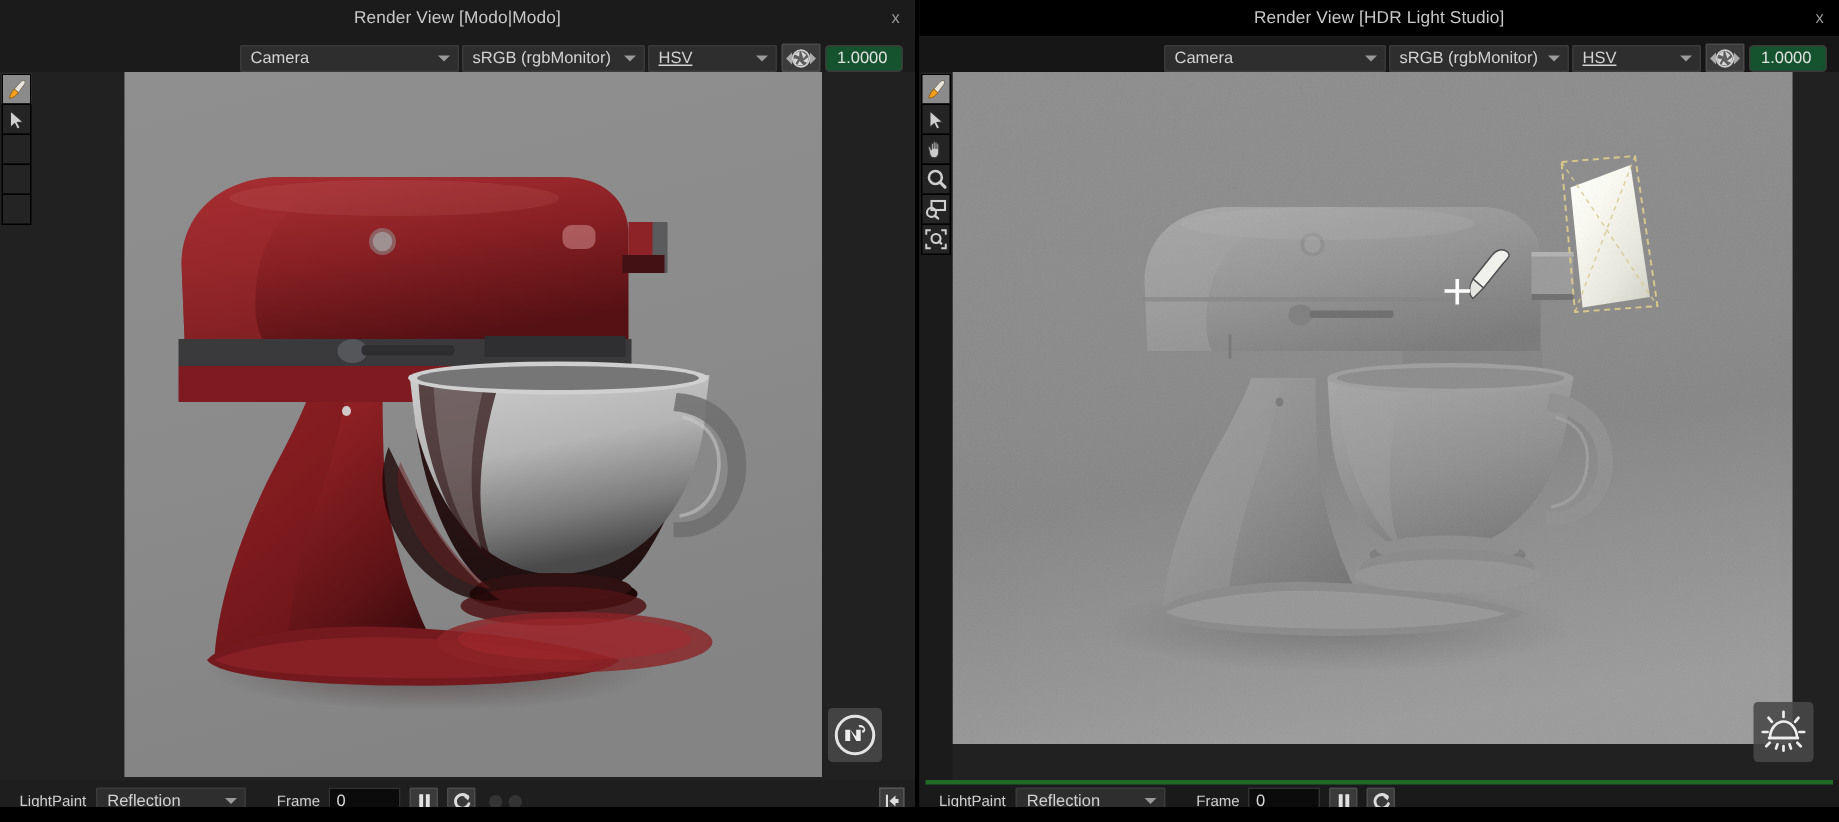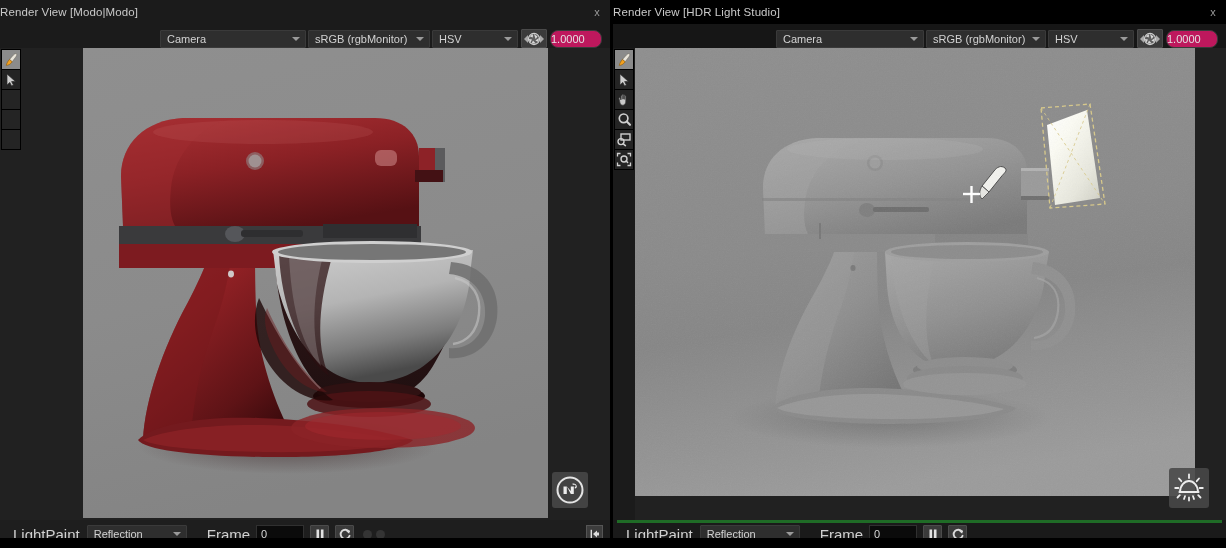--- a/index.html
+++ b/index.html
@@ -14,21 +14,21 @@
   
   .panel{position:relative;height:548px;background:#212121;display:flex;flex-direction:column;}
   .panel-left{width:610px;}
   .panel-gap{width:3px;height:548px;background:#000;}
   .panel-right{width:613px;}
 
   
   .titlebar{
     position:relative;height:24px;flex:0 0 24px;
     background:#1b1b1b;
-    display:flex;align-items:center;justify-content:flex-start;
+    display:flex;align-items:center;justify-content:center;
   }
   .titlebar .title{
     font-size:11.5px;color:#c9c9c9;letter-spacing:.1px;
     white-space:nowrap;pointer-events:none;
   }
   .titlebar .close{
     position:absolute;right:7px;top:50%;transform:translateY(-50%);
     width:12px;height:12px;line-height:12px;text-align:center;
     font-size:11px;color:#999;cursor:pointer;
   }
@@ -49,35 +49,35 @@
     padding:0 16px 0 6px;color:#d2d2d2;font-size:11px;
     cursor:pointer;box-sizing:border-box;white-space:nowrap;
   }
   .combo .caret{
     position:absolute;right:5px;top:50%;margin-top:-2px;
     width:0;height:0;border-left:4px solid transparent;
     border-right:4px solid transparent;border-top:4px solid #9a9a9a;
   }
   .combo-camera{width:146px;}
   .combo-cs{width:122px;margin-top:34px;}
-  .combo-hsv{width:86px;}
+  .combo-hsv{width:86px;text-decoration:underline;}
   .panel-right .combo-camera{width:148px;}
   .panel-right .combo-cs{width:120px;}
   .panel-right .combo-hsv{width:86px;}
 
   .aperture-btn{
     width:26px;height:19px;margin-left:3px;background:#3b3b3b;
     border:1px solid #4a4a4a;border-radius:1px;
     display:flex;align-items:center;justify-content:center;cursor:pointer;
     box-sizing:border-box;
   }
   .numfield{
-    height:18px;width:52px;margin-left:3px;background:#be185d;
-    border:1px solid #3a3a3a;border-radius:8px;
-    display:flex;align-items:center;padding-left:0;
+    height:18px;width:52px;margin-left:3px;background:#14532d;
+    border:1px solid #3a3a3a;border-radius:3px;
+    display:flex;align-items:center;padding-left:7px;
     color:#e2e2e2;font-size:11px;box-sizing:border-box;cursor:text;
   }
   .optbar-pad-r{width:8px;flex:0 0 8px;}
 
   
   .panel-body{flex:1 1 auto;display:flex;position:relative;min-height:0;}
   .vtoolbar{
     width:22px;flex:0 0 22px;padding-top:1px;
     display:flex;flex-direction:column;align-items:center;
     background:#212121;
@@ -114,21 +114,21 @@
   }
   .wm-left{right:22px;bottom:12px;}
   .wm-right{right:17px;bottom:12px;width:40px;height:40px;}
 
   
   .footer{
     height:28px;flex:0 0 28px;background:#1e1e1e;
     display:flex;align-items:center;padding-left:13px;position:relative;
   }
   .panel-right .footer{background:#1a1a1a;}
-  .footer .lbl{color:#d0d0d0;font-size:15px;margin-right:7px;white-space:nowrap;}
+  .footer .lbl{color:#d0d0d0;font-size:10px;margin-right:7px;white-space:nowrap;}
   .footer .combo-lp{width:100px;height:18px;}
   .footer .frame-lbl{margin-left:20px;margin-right:6px;text-align:center;}
   .footer .frame-field{
     width:48px;height:18px;background:#0b0b0b;border:1px solid #303030;
     display:flex;align-items:center;padding-left:4px;color:#d8d8d8;
     font-size:11px;box-sizing:border-box;cursor:text;
   }
   .iconbtn{
     width:19px;height:19px;margin-left:6px;background:#3a3a3a;
     border:1px solid #4b4b4b;border-radius:1px;

